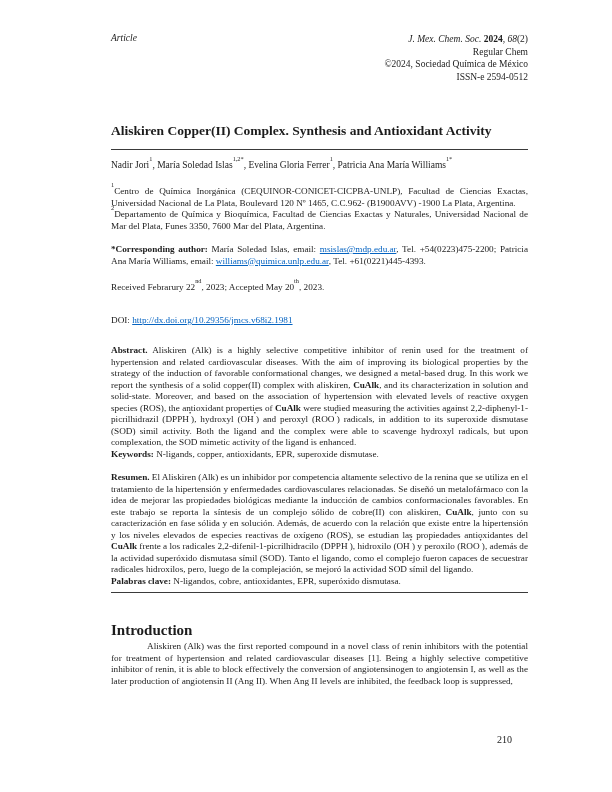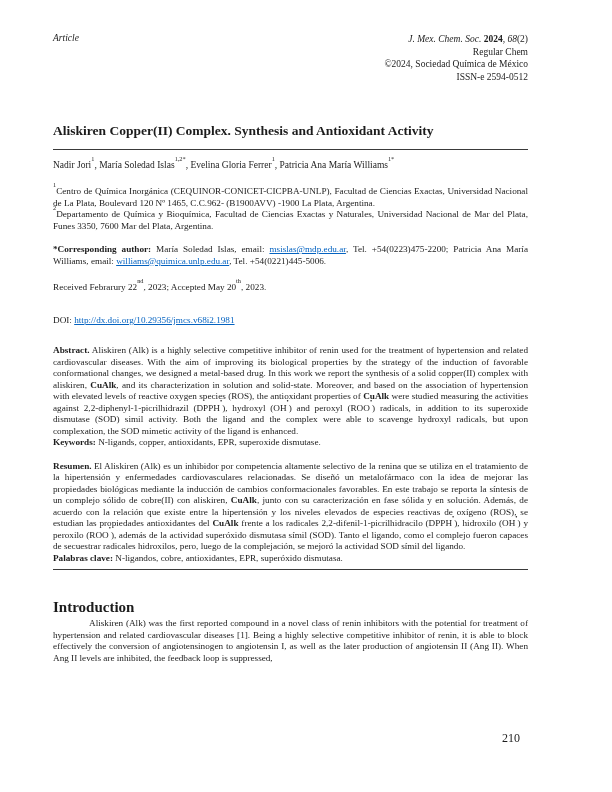--- a/index.html
+++ b/index.html
@@ -1,18 +1,18 @@
 <!DOCTYPE html>
 <html style="--link-blue: #0563C1; --text: #1C1C1C; --rule: #3A3A3A;"><head>
 <meta charset="utf-8">
 <style>
   html,body{margin:0;padding:0;background:#fff;}
   .page{
     width:612px;height:792px;box-sizing:border-box;position:relative;
-    padding:33px 84px 0 53px;background:#fff;overflow:hidden;
+    padding:33px 84px 0 111px;background:#fff;overflow:hidden;
     font-family:"Liberation Serif","DejaVu Serif",serif;
     font-size:9.2px;line-height:1.25;color:var(--text,#1c1c1c);
     text-rendering:optimizeLegibility;
   }
   .hdr{display:flex;justify-content:space-between;align-items:flex-start;font-size:9.5px;}
   .hdr-left{font-style:italic;}
   .hdr-right{text-align:right;line-height:1.32;}
   .title{font-size:13.5px;font-weight:bold;margin:40px 0 0;padding:0 0 10px;
          border-bottom:1px solid var(--rule,#3a3a3a);line-height:1.2;}
   .authors{margin:10px 0 0;font-size:9.5px;}
@@ -25,21 +25,21 @@
   .abstract{margin-top:19px;}
   .kw{margin-top:0;}
   .resumen{margin-top:12px;}
   .rule2{border-top:1px solid var(--rule,#3a3a3a);margin-top:5px;height:0;}
   h2.section{font-size:15px;font-weight:bold;margin:28px 0 0;line-height:1.2;}
   .intro{margin-top:2px;text-indent:36px;}
   .sp{font-size:6.3px;line-height:0;position:relative;top:-3.2px;}
   b{font-weight:bold;}
   i{font-style:italic;}
   .lnk{color:var(--link-blue,#0563C1);text-decoration:underline;cursor:pointer;}
-  .pagenum{position:absolute;right:92px;bottom:46px;font-size:12px;}
+  .pagenum{position:absolute;right:100px;bottom:46px;font-size:10px;}
 </style>
 </head>
 <body>
 
 <div class="page">
 
   <header class="hdr">
     <div class="hdr-left">Article</div>
     <div class="hdr-right">
       <div><i>J. Mex. Chem. Soc. </i><b>2024</b><span>, </span><i>68</i><span>(2)</span></div>
@@ -51,21 +51,21 @@
 
   <h1 class="title">Aliskiren Copper(II) Complex. Synthesis and Antioxidant Activity</h1>
 
   <p class="authors"><span>Nadir Jori</span><sup class="sp">1</sup><span>, María Soledad Islas</span><sup class="sp">1,2*</sup><span>, Evelina Gloria Ferrer</span><sup class="sp">1</sup><span>, Patricia Ana María Williams</span><sup class="sp">1*</sup></p>
 
   <div class="aff-block">
     <p class="just"><sup class="sp">1</sup><span>Centro de Química Inorgánica (CEQUINOR-CONICET-CICPBA-UNLP), Facultad de Ciencias Exactas, Universidad Nacional de La Plata, Boulevard 120 Nº 1465, C.C.962- (B1900AVV) -1900 La Plata, Argentina.</span></p>
     <p class="just"><sup class="sp">2</sup><span>Departamento de Química y Bioquímica, Facultad de Ciencias Exactas y Naturales, Universidad Nacional de Mar del Plata, Funes 3350, 7600 Mar del Plata, Argentina.</span></p>
   </div>
 
-  <p class="just corr"><b>*Corresponding author:</b><span> María Soledad Islas, email: </span><a class="lnk">msislas@mdp.edu.ar</a><span>, Tel. +54(0223)475-2200; Patricia Ana María Williams, email: </span><a class="lnk">williams@quimica.unlp.edu.ar</a><span>, Tel. +54(0221)445-5006.</span></p>
+  <p class="just corr"><b>*Corresponding author:</b><span> María Soledad Islas, email: </span><a class="lnk">msislas@mdp.edu.ar</a><span>, Tel. +54(0223)475-2200; Patricia Ana María Williams, email: </span><a class="lnk">williams@quimica.unlp.edu.ar</a><span>, Tel. +61(0221)445-4393.</span></p>
 
   <p class="dates"><span>Received Febrarury 22</span><sup class="sp">nd</sup><span>, 2023; Accepted May 20</span><sup class="sp">th</sup><span>, 2023.</span></p>
 
   <p class="doi-line"><span>DOI: </span><a class="lnk">http://dx.doi.org/10.29356/jmcs.v68i2.1981</a></p>
 
   <p class="just abstract"><b>Abstract.</b><span> Aliskiren (Alk) is a highly selective competitive inhibitor of renin used for the treatment of hypertension and related cardiovascular diseases. With the aim of improving its biological properties by the strategy of the induction of favorable conformational changes, we designed a metal-based drug. In this work we report the synthesis of a solid copper(II) complex with aliskiren, </span><b>CuAlk</b><span>, and its characterization in solution and solid-state. Moreover, and based on the association of hypertension with elevated levels of reactive oxygen species (ROS), the antioxidant properties of </span><b>CuAlk</b><span> were studied measuring the activities against 2,2-diphenyl-1-picrilhidrazil (DPPH</span><sup class="sp">•</sup><span>), hydroxyl (OH</span><sup class="sp">•</sup><span>) and peroxyl (ROO</span><sup class="sp">•</sup><span>) radicals, in addition to its superoxide dismutase (SOD) simil activity. Both the ligand and the complex were able to scavenge hydroxyl radicals, but upon complexation, the SOD mimetic activity of the ligand is enhanced.</span></p>
   <p class="just kw"><b>Keywords:</b><span> N-ligands, copper, antioxidants, EPR, superoxide dismutase.</span></p>
 
   <p class="just resumen"><b>Resumen.</b><span> El Aliskiren (Alk) es un inhibidor por competencia altamente selectivo de la renina que se utiliza en el tratamiento de la hipertensión y enfermedades cardiovasculares relacionadas. Se diseñó un metalofármaco con la idea de mejorar las propiedades biológicas mediante la inducción de cambios conformacionales favorables. En este trabajo se reporta la síntesis de un complejo sólido de cobre(II) con aliskiren, </span><b>CuAlk</b><span>, junto con su caracterización en fase sólida y en solución. Además, de acuerdo con la relación que existe entre la hipertensión y los niveles elevados de especies reactivas de oxígeno (ROS), se estudian las propiedades antioxidantes del </span><b>CuAlk</b><span> frente a los radicales 2,2-difenil-1-picrilhidracilo (DPPH</span><sup class="sp">•</sup><span>), hidroxilo (OH</span><sup class="sp">•</sup><span>) y peroxilo (ROO</span><sup class="sp">•</sup><span>), además de la actividad superóxido dismutasa símil (SOD). Tanto el ligando, como el complejo fueron capaces de secuestrar radicales hidroxilos, pero, luego de la complejación, se mejoró la actividad SOD símil del ligando.</span></p>
   <p class="just kw"><b>Palabras clave:</b><span> N-ligandos, cobre, antioxidantes, EPR, superóxido dismutasa.</span></p>

